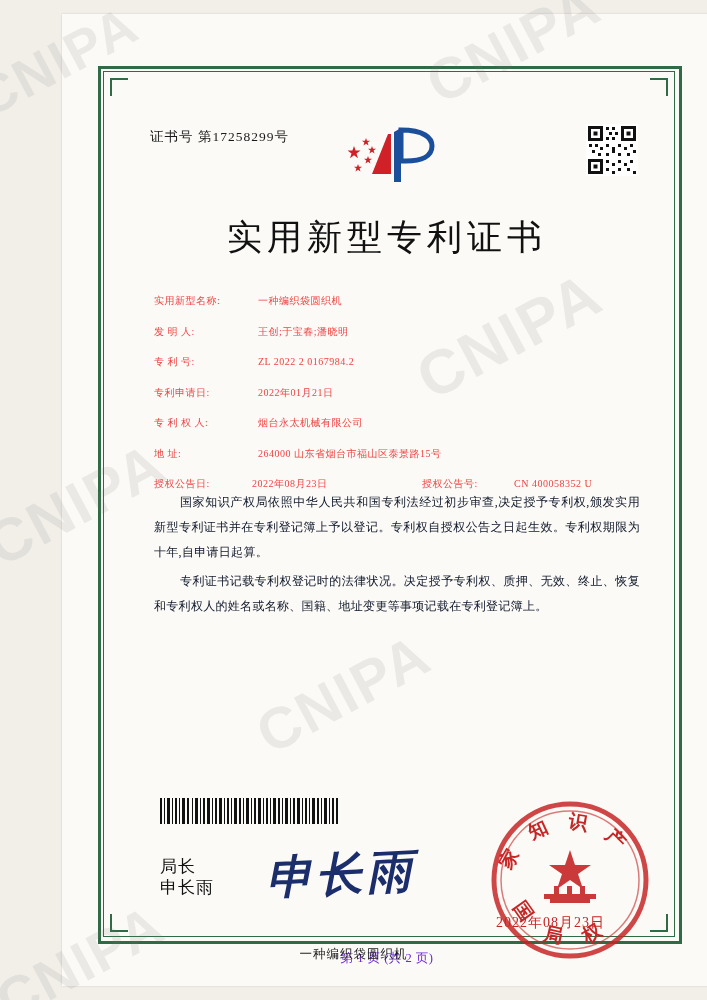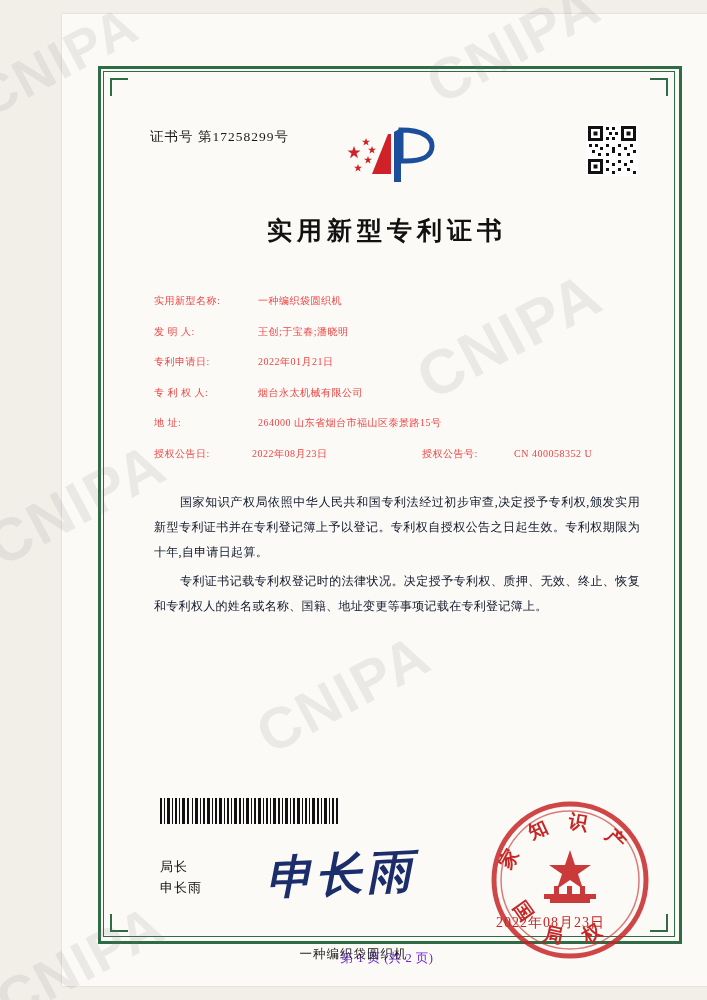--- a/index.html
+++ b/index.html
@@ -111,22 +111,22 @@
     transform: translateX(-50%);
     width: 118px;
     height: 62px;
   }
   .title {
     position: absolute;
     left: 0;
     right: 0;
     top: 148px;
     text-align: center;
-    font-size: 25px;
-    font-weight: bold;
+    font-size: 35px;
+    font-weight: normal;
     letter-spacing: 5px;
     color: #111;
     font-family: "Liberation Serif", serif;
   }
 
   
   .fields {
     position: absolute;
     left: 56px;
     top: 228px;
@@ -186,21 +186,21 @@
     top: 732px;
     width: 178px;
     height: 26px;
   }
 
   
   .sign-block {
     position: absolute;
     left: 62px;
     top: 790px;
-    font-size: 13px;
+    font-size: 17px;
     color: #121212;
     line-height: 21px;
     letter-spacing: 1px;
   }
   .handwriting {
     position: absolute;
     left: 168px;
     top: 778px;
     font-size: 46px;
     color: #1b2d6b;
@@ -341,20 +341,24 @@
     <div class="title">实用新型专利证书</div>
 
     <div class="fields">
       <div class="row">
         <span class="label">实用新型名称:</span>
         <span class="value">一种编织袋圆织机</span>
       </div>
       <div class="row">
         <span class="label spread">发 明 人:</span>
         <span class="value">王创;于宝春;潘晓明</span>
+      </div>
+      <div class="row">
+        <span class="label spread">专 利 号:</span>
+        <span class="value">ZL 2022 2 0167984.2</span>
       </div>
       <div class="row">
         <span class="label">专利申请日:</span>
         <span class="value">2022年01月21日</span>
       </div>
       <div class="row">
         <span class="label spread">专 利 权 人:</span>
         <span class="value">烟台永太机械有限公司</span>
       </div>
       <div class="row">

